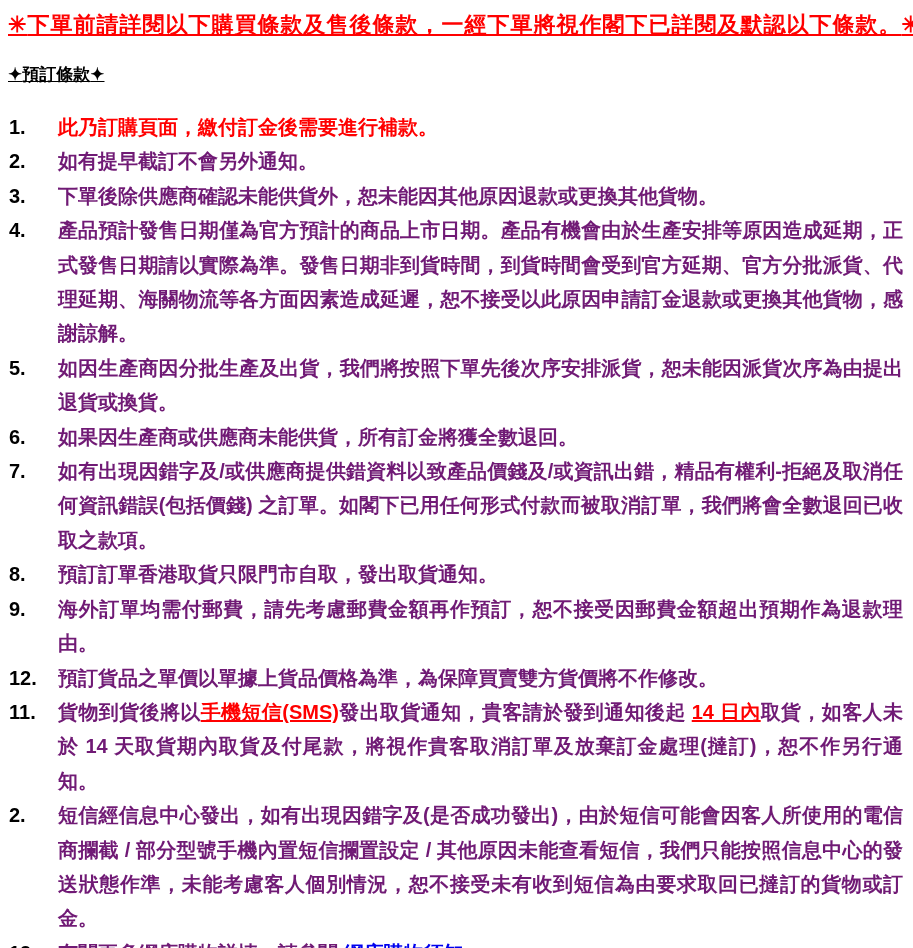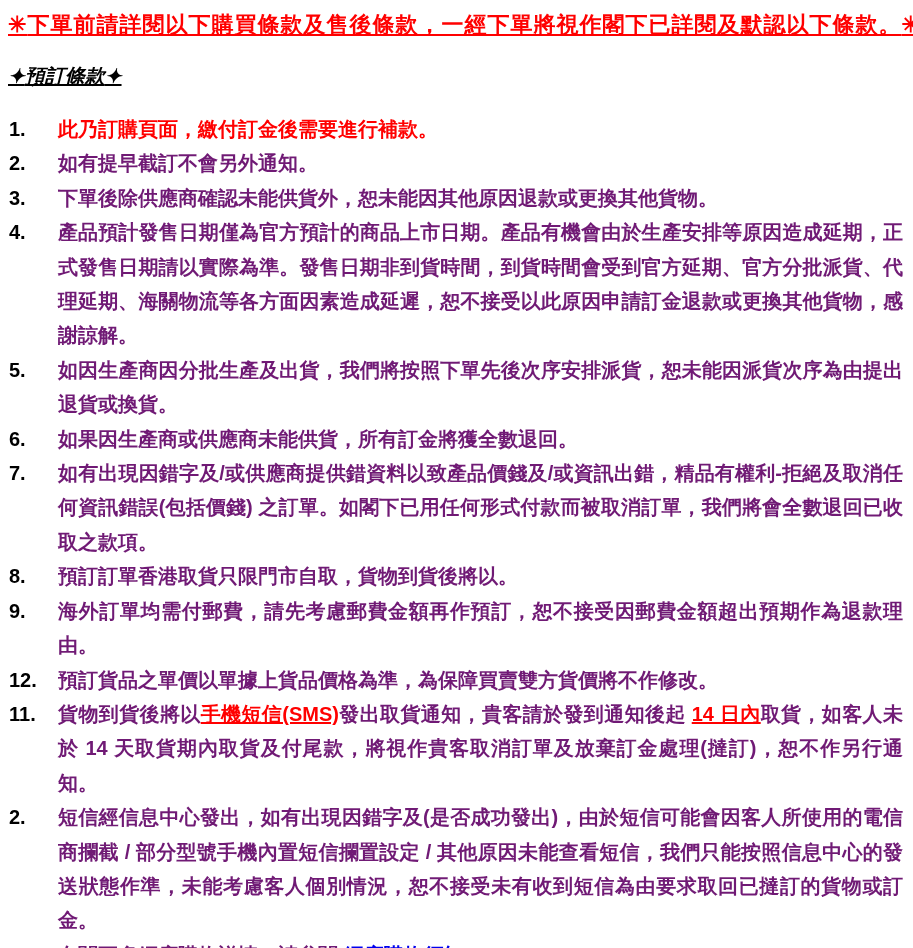--- a/index.html
+++ b/index.html
@@ -18,31 +18,30 @@
   .page {
     padding: 8px 6px 12px 6px;
     box-sizing: border-box;
   }
   .title {
     color: #ff0000;
     font-size: 22px;
     line-height: 30px;
     letter-spacing: 1px;
     text-decoration: underline;
-    margin: 2px 0 4px 2px;
+    margin: 2px 0 16px 2px;
     white-space: nowrap;
   }
   .heading {
     color: #000000;
-    font-size: 20px;
+    font-size: 17px;
     line-height: 29px;
     text-decoration: underline;
     display: inline-block;
-    margin: 18px 0 0 2px;
-    font-style: italic;
+    margin: 4px 0 0 2px;
   }
   .terms {
     margin-top: 21px;
   }
   .term {
     display: flex;
     font-size: 20px;
     line-height: 34.4px;
   }
   .num {
@@ -96,21 +95,21 @@
       <div class="term">
         <span class="num">6.</span>
         <span class="body-text"><span class="seg-normal">如果因生產商或供應商未能供貨，所有訂金將獲全數退回。</span></span>
       </div>
       <div class="term">
         <span class="num">7.</span>
         <span class="body-text"><span class="seg-normal">如有出現因錯字及/或供應商提供錯資料以致產品價錢及/或資訊出錯，精品有權利-拒絕及取消任何資訊錯誤(包括價錢) 之訂單。如閣下已用任何形式付款而被取消訂單，我們將會全數退回已收取之款項。</span></span>
       </div>
       <div class="term">
         <span class="num">8.</span>
-        <span class="body-text"><span class="seg-normal">預訂訂單香港取貨只限門市自取，貨物到貨後將以。</span></span>
+        <span class="body-text"><span class="seg-normal">預訂訂單香港取貨只限門市自取，發出取貨通知。</span></span>
       </div>
       <div class="term">
         <span class="num">9.</span>
         <span class="body-text"><span class="seg-normal">海外訂單均需付郵費，請先考慮郵費金額再作預訂，恕不接受因郵費金額超出預期作為退款理由。</span></span>
       </div>
       <div class="term">
         <span class="num">12.</span>
         <span class="body-text"><span class="seg-normal">預訂貨品之單價以單據上貨品價格為準，為保障買賣雙方貨價將不作修改。</span></span>
       </div>
       <div class="term">

